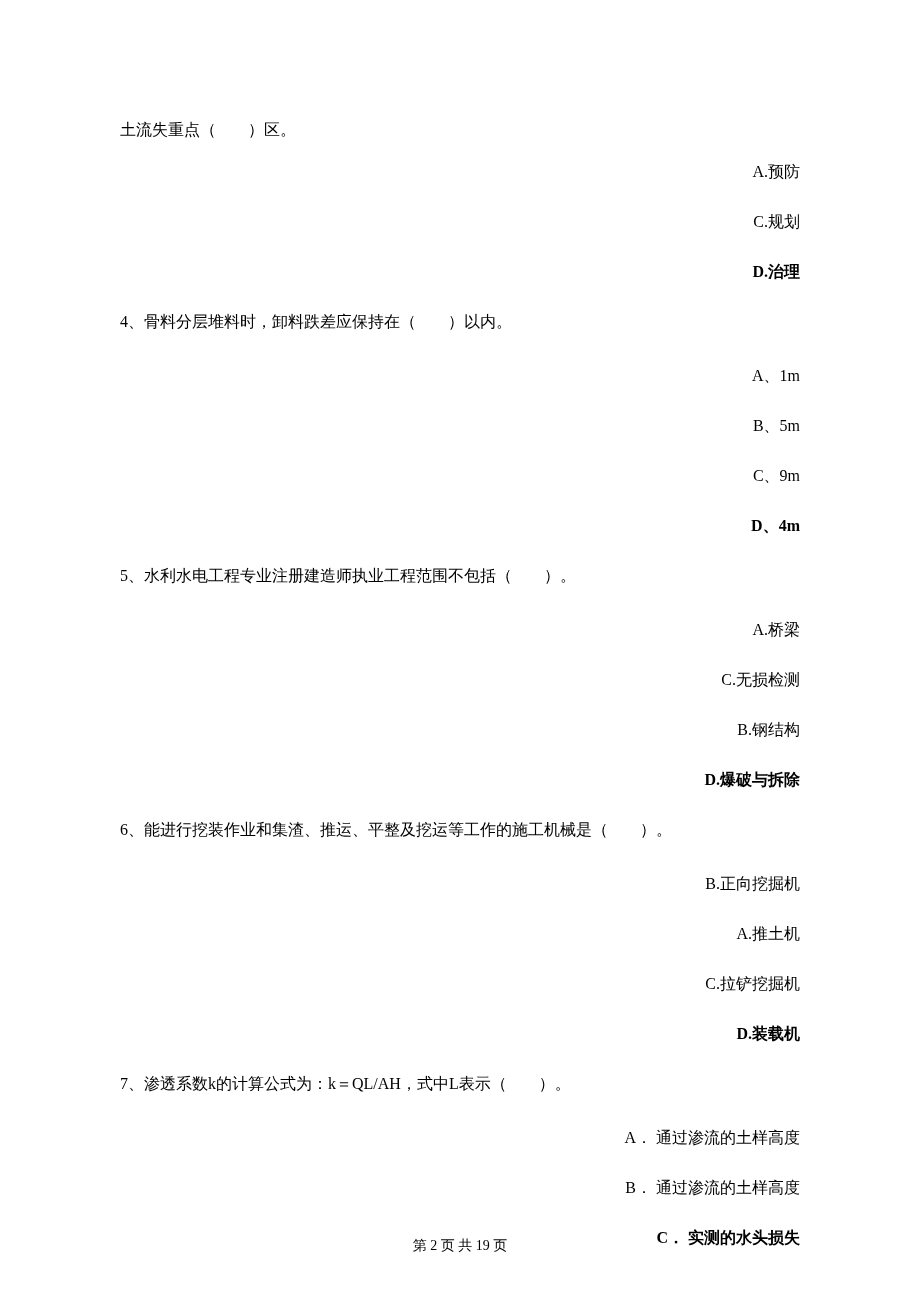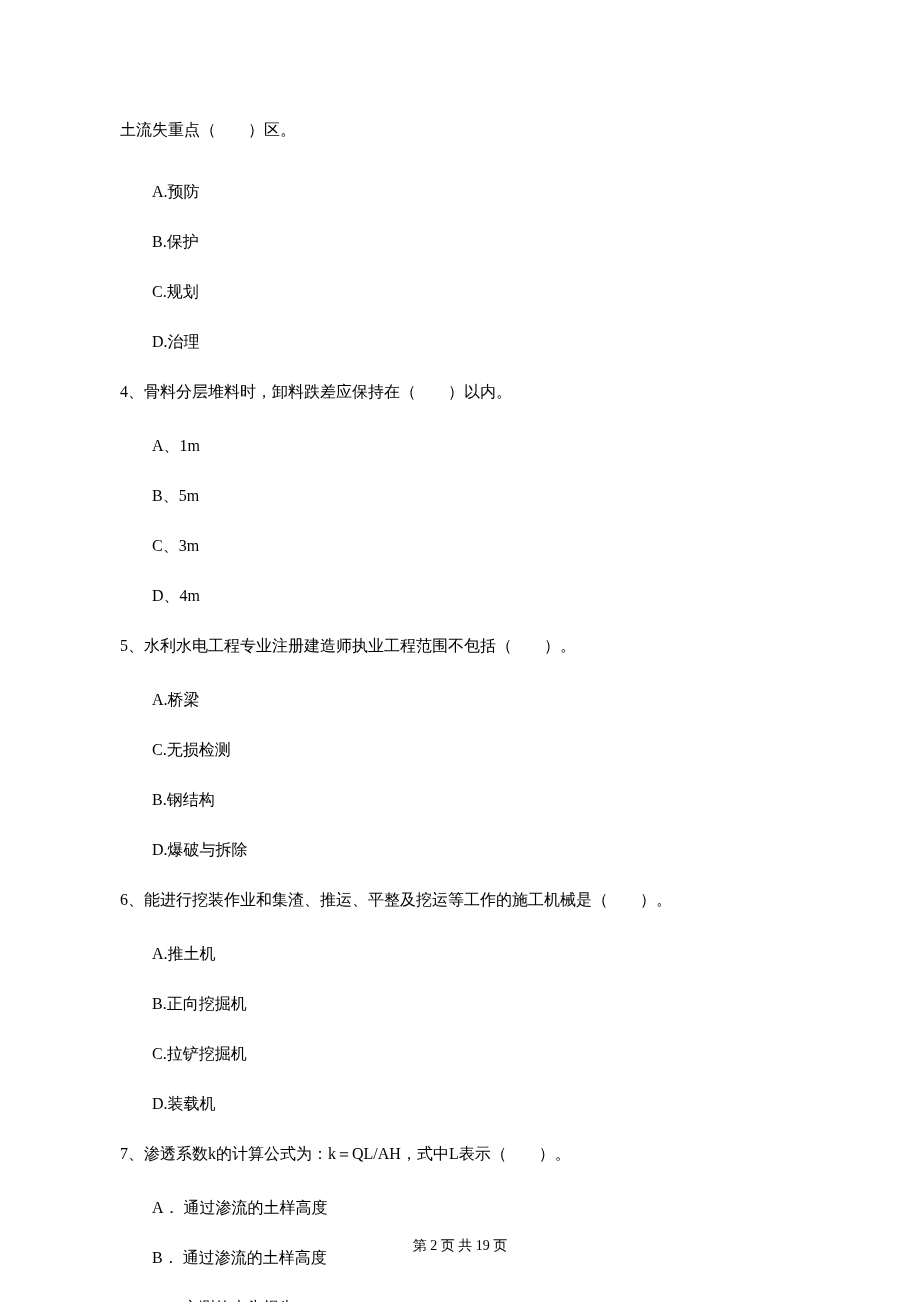--- a/index.html
+++ b/index.html
@@ -14,31 +14,33 @@
       font-family: "SimSun", "宋体", serif;
       font-size: 16px;
       color: #000000;
       line-height: 1.5;
       position: relative;
     }
     .page-content {
       padding: 118px 120px 0 120px;
     }
     .continuation-line {
-      margin-bottom: 38px;
+      margin-bottom: 18px;
     }
     .option-block {
       padding-left: 32px;
       margin-bottom: 26px;
     }
     .option-item {
       margin-bottom: 26px;
+      text-align: right;
     }
     .option-item:last-child {
       margin-bottom: 0;
+      font-weight: bold;
     }
     .question-line {
       margin-bottom: 30px;
     }
     .question-group {
       margin-bottom: 26px;
     }
     .page-footer {
       position: absolute;
       bottom: 46px;
@@ -50,51 +52,50 @@
   </style>
 </head>
 <body>
 
 <div class="page-content">
 
   <div class="question-group">
     <div class="continuation-line">土流失重点（　　）区。</div>
     <div class="option-block">
       <div class="option-item">A.预防</div>
-      <div class="option-item">B.保护</div>
       <div class="option-item">C.规划</div>
       <div class="option-item">D.治理</div>
     </div>
   </div>
 
   <div class="question-group">
     <div class="question-line">4、骨料分层堆料时，卸料跌差应保持在（　　）以内。</div>
     <div class="option-block">
       <div class="option-item">A、1m</div>
       <div class="option-item">B、5m</div>
-      <div class="option-item">C、3m</div>
+      <div class="option-item">C、9m</div>
       <div class="option-item">D、4m</div>
     </div>
   </div>
 
   <div class="question-group">
     <div class="question-line">5、水利水电工程专业注册建造师执业工程范围不包括（　　）。</div>
     <div class="option-block">
       <div class="option-item">A.桥梁</div>
       <div class="option-item">C.无损检测</div>
       <div class="option-item">B.钢结构</div>
       <div class="option-item">D.爆破与拆除</div>
     </div>
   </div>
 
   <div class="question-group">
     <div class="question-line">6、能进行挖装作业和集渣、推运、平整及挖运等工作的施工机械是（　　）。</div>
     <div class="option-block">
+      <div class="option-item">B.正向挖掘机</div>
       <div class="option-item">A.推土机</div>
-      <div class="option-item">B.正向挖掘机</div>
       <div class="option-item">C.拉铲挖掘机</div>
       <div class="option-item">D.装载机</div>
     </div>
   </div>
 
   <div class="question-group">
     <div class="question-line">7、渗透系数k的计算公式为：k＝QL/AH，式中L表示（　　）。</div>
     <div class="option-block">
       <div class="option-item">A． 通过渗流的土样高度</div>
       <div class="option-item">B． 通过渗流的土样高度</div>

